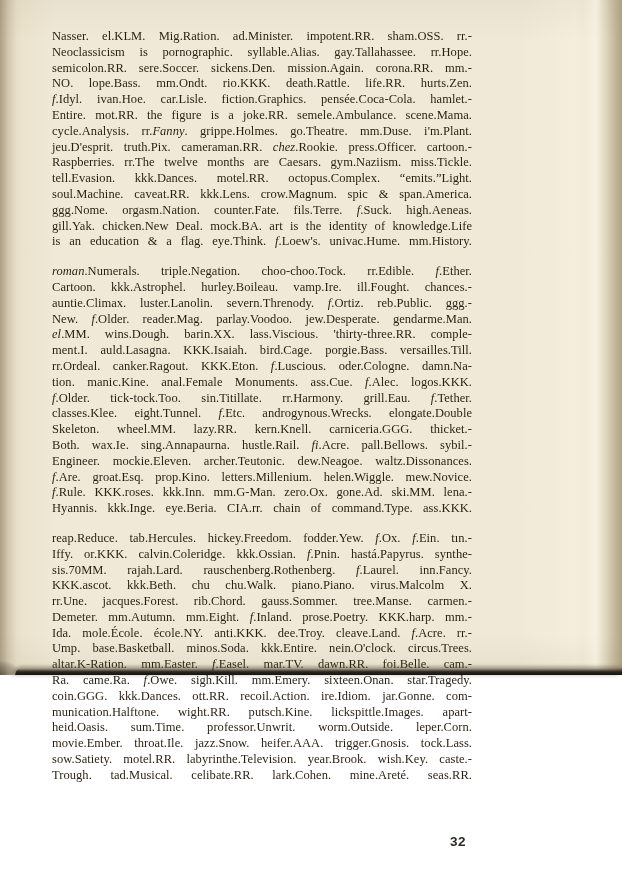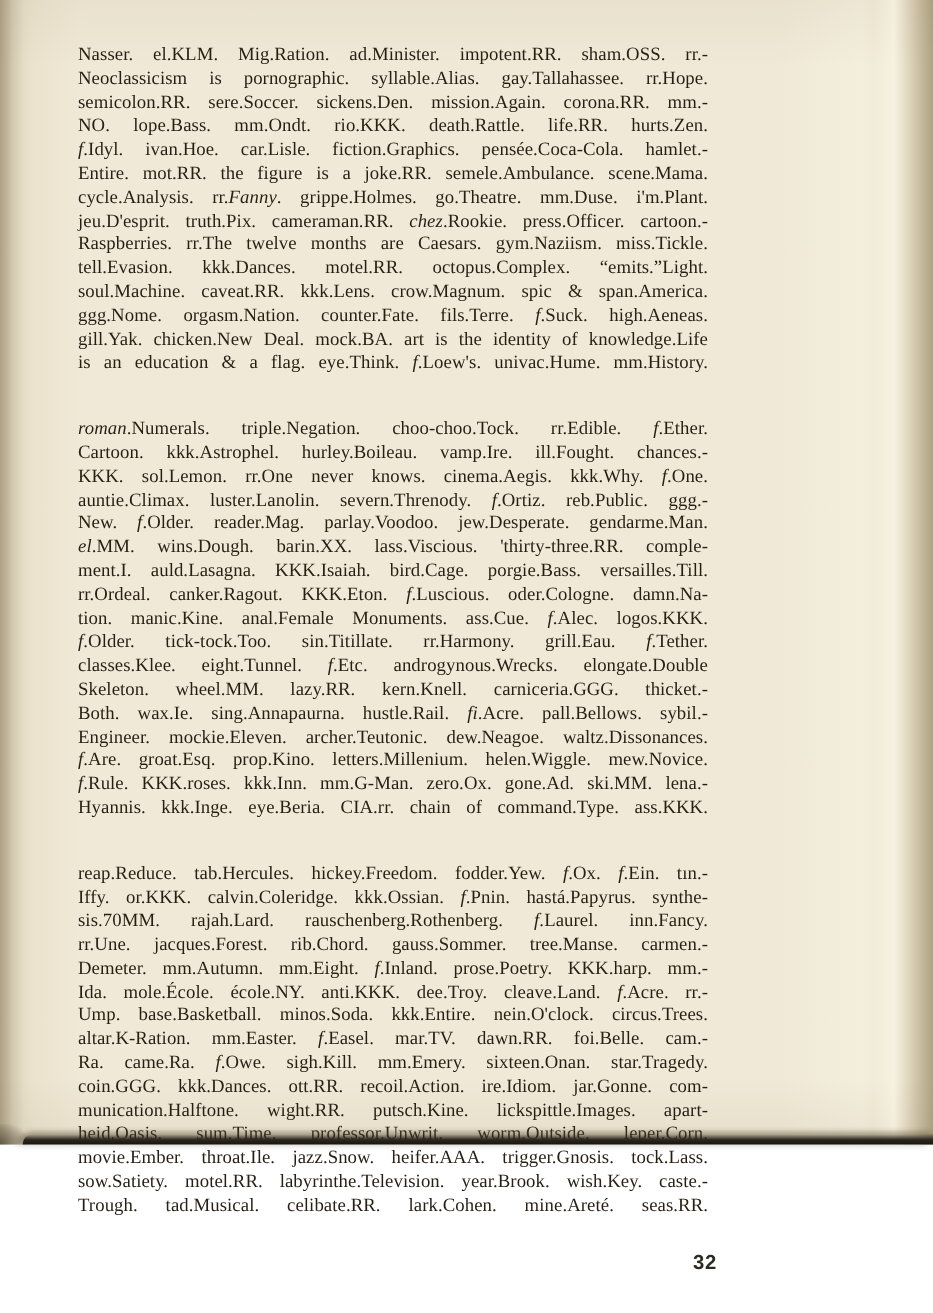--- a/index.html
+++ b/index.html
@@ -7,21 +7,21 @@
     padding: 0;
     width: 622px;
     height: 875px;
     overflow: hidden;
     font-family: "Liberation Serif", serif;
   }
   .page {
     position: absolute;
     inset: 0;
     width: 622px;
-    height: 763px;
+    height: 675px;
     background:
       linear-gradient(180deg, rgba(120,100,70,0.06) 0%, rgba(120,100,70,0) 6%, rgba(120,100,70,0) 94%, rgba(120,100,70,0.08) 100%),
       linear-gradient(90deg,
         #cdc1a4 0px, #e0d7bf 8px, #ebe3cd 22px, #f0e9d7 55px,
         #f0e9d7 520px, #f4eedd 575px, #efe7d2 595px, #e2d8bf 608px, #d2c6a9 622px);
   }
   
   .edge-left {
     position: absolute;
     left: 0; top: 0; bottom: 0;
@@ -40,33 +40,33 @@
   .textblock {
     position: absolute;
     left: 52px;
     top: 29px;
     width: 420px;
     color: #281f14;
     font-size: 12.5px;
     letter-spacing: 0.05px;
   }
   .para { margin: 0; }
-  .para:not(:first-child) { margin-top: 28px; }
+  .para:not(:first-child) { margin-top: 14px; }
   .line {
     line-height: 15.8px;
     height: 15.8px;
     text-align: justify;
     text-align-last: justify;
     white-space: normal;
     overflow: visible;
   }
   .line i { font-style: italic; }
   .pagenum {
     position: absolute;
-    left: 448px;
+    left: 436px;
     top: 834px;
     width: 30px;
     text-align: right;
     font-family: "Liberation Sans", sans-serif;
     font-weight: 700;
     font-size: 13.5px;
     color: #2e2a23;
     letter-spacing: 0.5px;
   }
   
@@ -109,40 +109,40 @@
         <div class="line">Raspberries. rr.The twelve months are Caesars. gym.Naziism. miss.Tickle.</div>
         <div class="line">tell.Evasion. kkk.Dances. motel.RR. octopus.Complex. “emits.”Light.</div>
         <div class="line">soul.Machine. caveat.RR. kkk.Lens. crow.Magnum. spic &amp; span.America.</div>
         <div class="line">ggg.Nome. orgasm.Nation. counter.Fate. fils.Terre. <i>f</i>.Suck. high.Aeneas.</div>
         <div class="line">gill.Yak. chicken.New Deal. mock.BA. art is the identity of knowledge.Life</div>
         <div class="line">is an education &amp; a flag. eye.Think. <i>f</i>.Loew's. univac.Hume. mm.History.</div>
       </div>
       <div class="para">
         <div class="line"><i>roman</i>.Numerals. triple.Negation. choo-choo.Tock. rr.Edible. <i>f</i>.Ether.</div>
         <div class="line">Cartoon. kkk.Astrophel. hurley.Boileau. vamp.Ire. ill.Fought. chances.-</div>
-        <div class="line">KKK. sol.Lemon. rr.One never knows. cinema.Aegis. kkk.Why. <i>f</i>.One.</div>
         <div class="line">auntie.Climax. luster.Lanolin. severn.Threnody. <i>f</i>.Ortiz. reb.Public. ggg.-</div>
         <div class="line">New. <i>f</i>.Older. reader.Mag. parlay.Voodoo. jew.Desperate. gendarme.Man.</div>
         <div class="line"><i>el</i>.MM. wins.Dough. barin.XX. lass.Viscious. 'thirty-three.RR. comple-</div>
         <div class="line">ment.I. auld.Lasagna. KKK.Isaiah. bird.Cage. porgie.Bass. versailles.Till.</div>
         <div class="line">rr.Ordeal. canker.Ragout. KKK.Eton. <i>f</i>.Luscious. oder.Cologne. damn.Na-</div>
         <div class="line">tion. manic.Kine. anal.Female Monuments. ass.Cue. <i>f</i>.Alec. logos.KKK.</div>
         <div class="line"><i>f</i>.Older. tick-tock.Too. sin.Titillate. rr.Harmony. grill.Eau. <i>f</i>.Tether.</div>
         <div class="line">classes.Klee. eight.Tunnel. <i>f</i>.Etc. androgynous.Wrecks. elongate.Double</div>
         <div class="line">Skeleton. wheel.MM. lazy.RR. kern.Knell. carniceria.GGG. thicket.-</div>
         <div class="line">Both. wax.Ie. sing.Annapaurna. hustle.Rail. <i>fi</i>.Acre. pall.Bellows. sybil.-</div>
         <div class="line">Engineer. mockie.Eleven. archer.Teutonic. dew.Neagoe. waltz.Dissonances.</div>
         <div class="line"><i>f</i>.Are. groat.Esq. prop.Kino. letters.Millenium. helen.Wiggle. mew.Novice.</div>
         <div class="line"><i>f</i>.Rule. KKK.roses. kkk.Inn. mm.G-Man. zero.Ox. gone.Ad. ski.MM. lena.-</div>
         <div class="line">Hyannis. kkk.Inge. eye.Beria. CIA.rr. chain of command.Type. ass.KKK.</div>
       </div>
       <div class="para">
         <div class="line">reap.Reduce. tab.Hercules. hickey.Freedom. fodder.Yew. <i>f</i>.Ox. <i>f</i>.Ein. tın.-</div>
         <div class="line">Iffy. or.KKK. calvin.Coleridge. kkk.Ossian. <i>f</i>.Pnin. hastá.Papyrus. synthe-</div>
         <div class="line">sis.70MM. rajah.Lard. rauschenberg.Rothenberg. <i>f</i>.Laurel. inn.Fancy.</div>
+        <div class="line">KKK.ascot. kkk.Beth. chu chu.Walk. piano.Piano. virus.Malcolm X.</div>
         <div class="line">rr.Une. jacques.Forest. rib.Chord. gauss.Sommer. tree.Manse. carmen.-</div>
         <div class="line">Demeter. mm.Autumn. mm.Eight. <i>f</i>.Inland. prose.Poetry. KKK.harp. mm.-</div>
         <div class="line">Ida. mole.École. école.NY. anti.KKK. dee.Troy. cleave.Land. <i>f</i>.Acre. rr.-</div>
         <div class="line">Ump. base.Basketball. minos.Soda. kkk.Entire. nein.O'clock. circus.Trees.</div>
         <div class="line">altar.K-Ration. mm.Easter. <i>f</i>.Easel. mar.TV. dawn.RR. foi.Belle. cam.-</div>
         <div class="line">Ra. came.Ra. <i>f</i>.Owe. sigh.Kill. mm.Emery. sixteen.Onan. star.Tragedy.</div>
         <div class="line">coin.GGG. kkk.Dances. ott.RR. recoil.Action. ire.Idiom. jar.Gonne. com-</div>
         <div class="line">munication.Halftone. wight.RR. putsch.Kine. lickspittle.Images. apart-</div>
         <div class="line">heid.Oasis. sum.Time. professor.Unwrit. worm.Outside. leper.Corn.</div>
         <div class="line">movie.Ember. throat.Ile. jazz.Snow. heifer.AAA. trigger.Gnosis. tock.Lass.</div>

